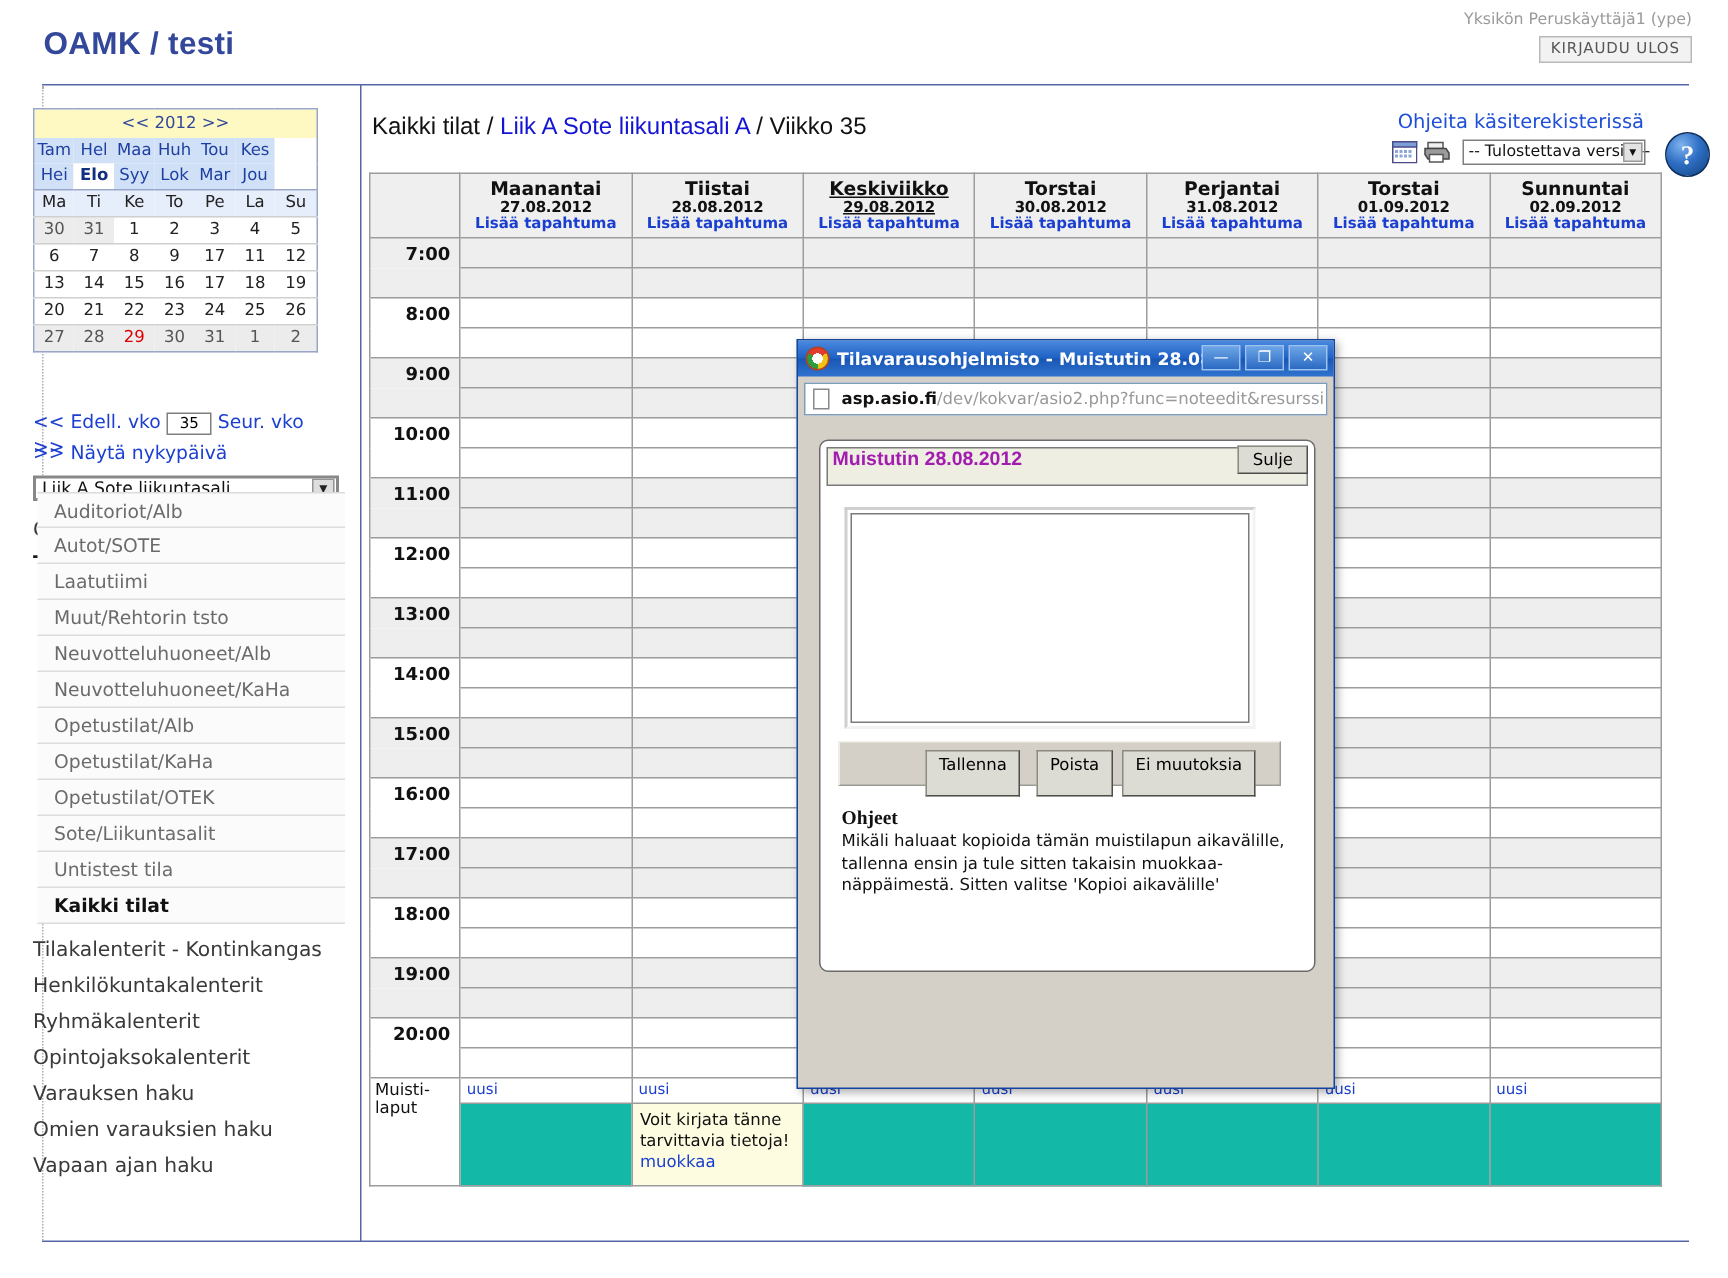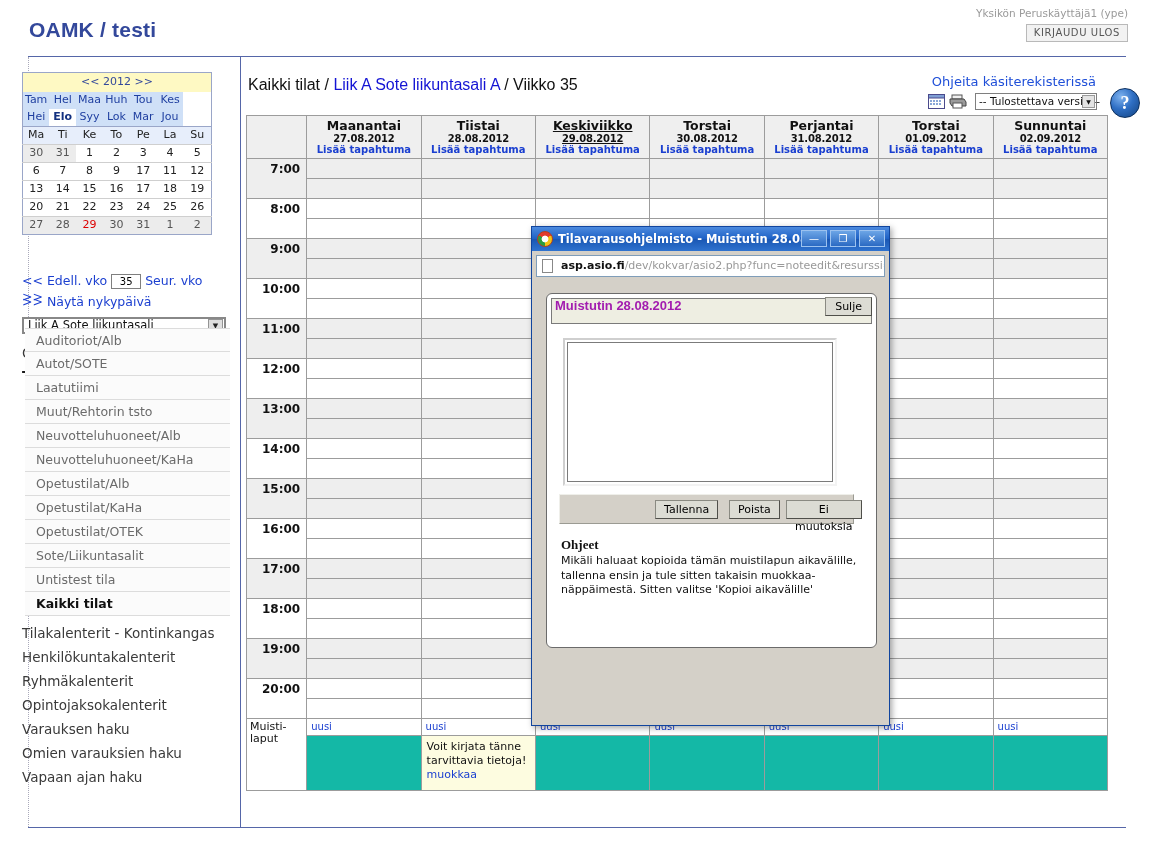--- a/index.html
+++ b/index.html
@@ -279,27 +279,26 @@
     position: absolute; left: 16px; top: 44px; width: 274px; height: 148px;
     background: #fff; border: 2px solid #cfcfcf; border-right-color: #f3f3f3; border-bottom-color: #f3f3f3;
   }
   #note-textarea .inner { position:absolute; inset: 2px; border: 1px solid #7b7b7b; background: #fff; }
   #note-btnbar {
     position: absolute; left: 12px; top: 200px; width: 295px; height: 30px;
     background: #d4d0c8; border: 1px solid #9b9b93;
     border-top-color: #efefea; border-left-color: #efefea;
   }
   .note-btn {
-    position: absolute; top: 5px; height: 19px;
+    position: absolute; top: 5px; height: 31px;
     background: #dcdcd4; border: 1px solid #8a8a82;
     border-right-color: #4f4f4a; border-bottom-color: #4f4f4a;
     font-size: 11px; line-height: 17px; text-align: center;
     padding: 0 8px; cursor: pointer;
     font-family: "DejaVu Sans", sans-serif;
-    margin-left: 38px;
   }
   #btn-save { left: 57px; }
   #btn-delete { left: 131px; }
   #btn-nochange { left: 188px; }
   #note-help-title {
     position: absolute; left: 14px; top: 243px;
     font-size: 13px; font-weight: bold; color: #111;
     font-family: "Liberation Serif", serif;
   }
   #note-help-text {

